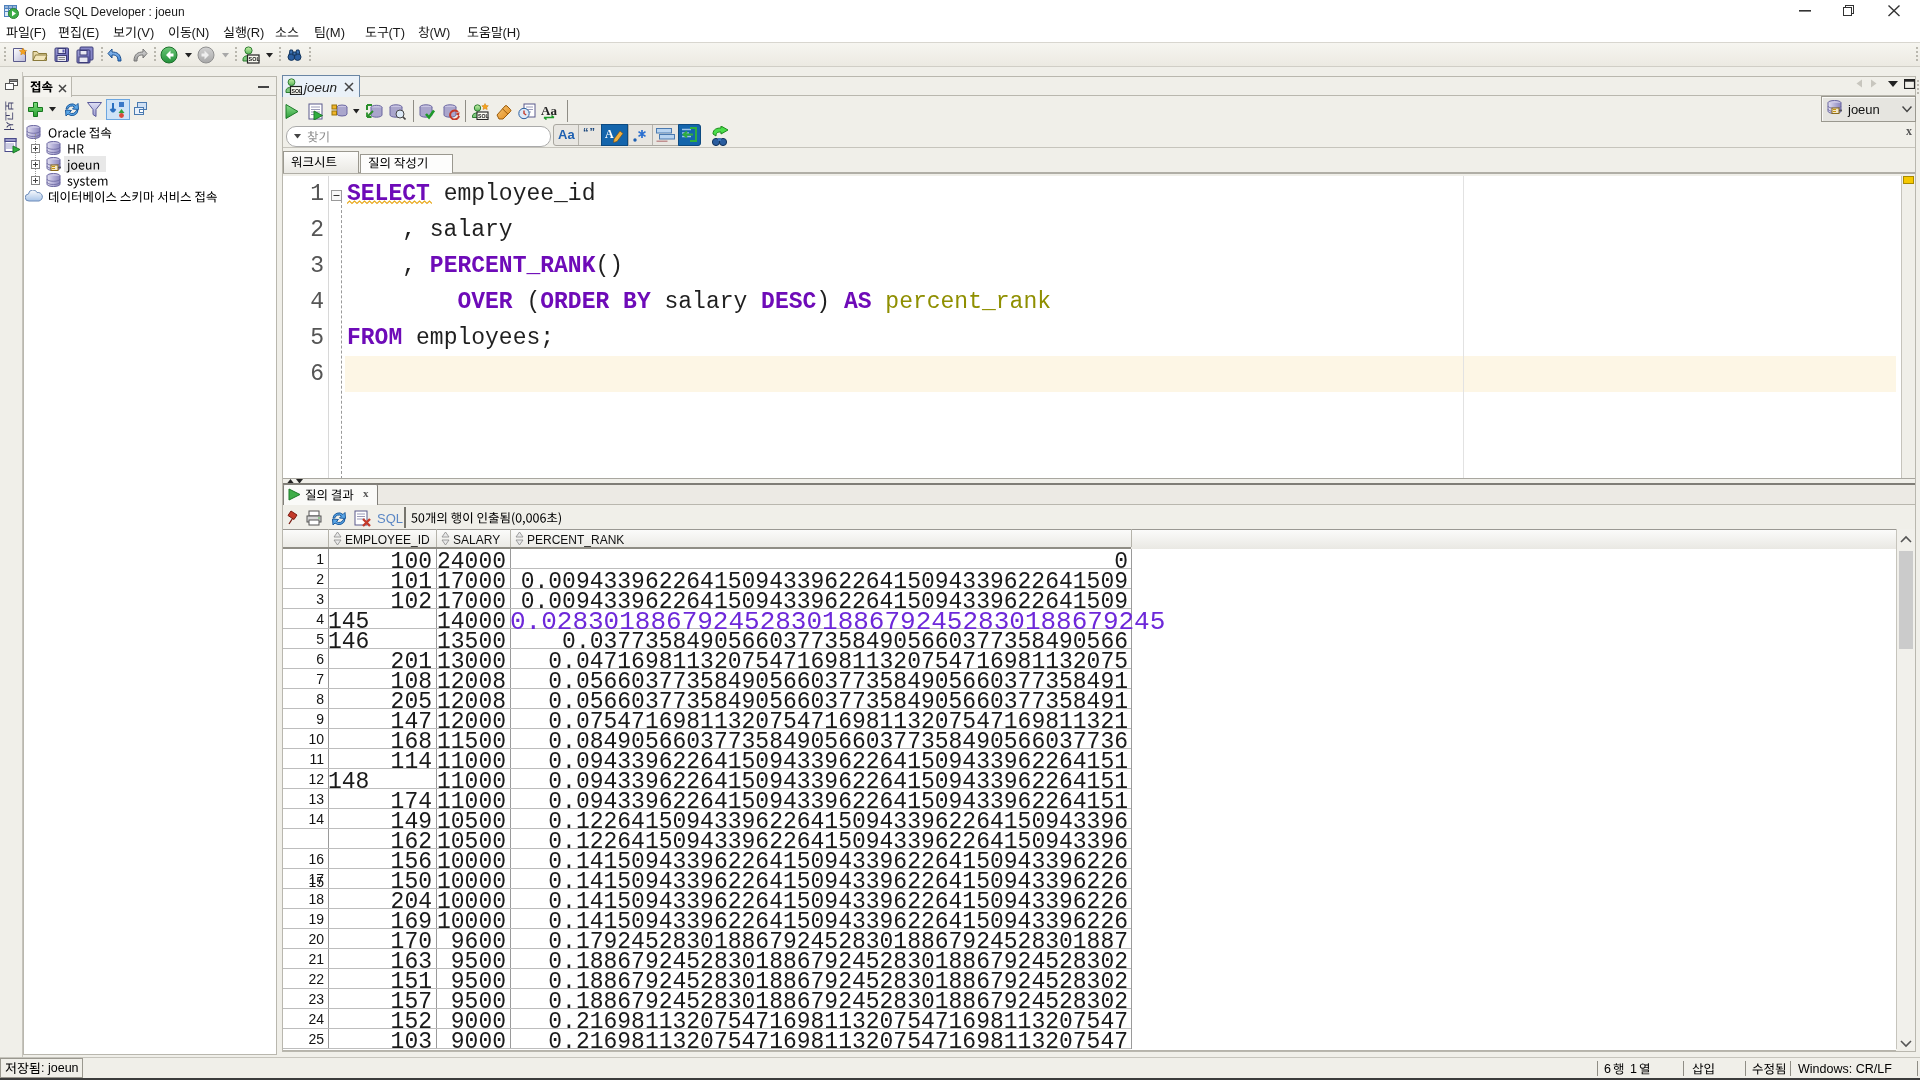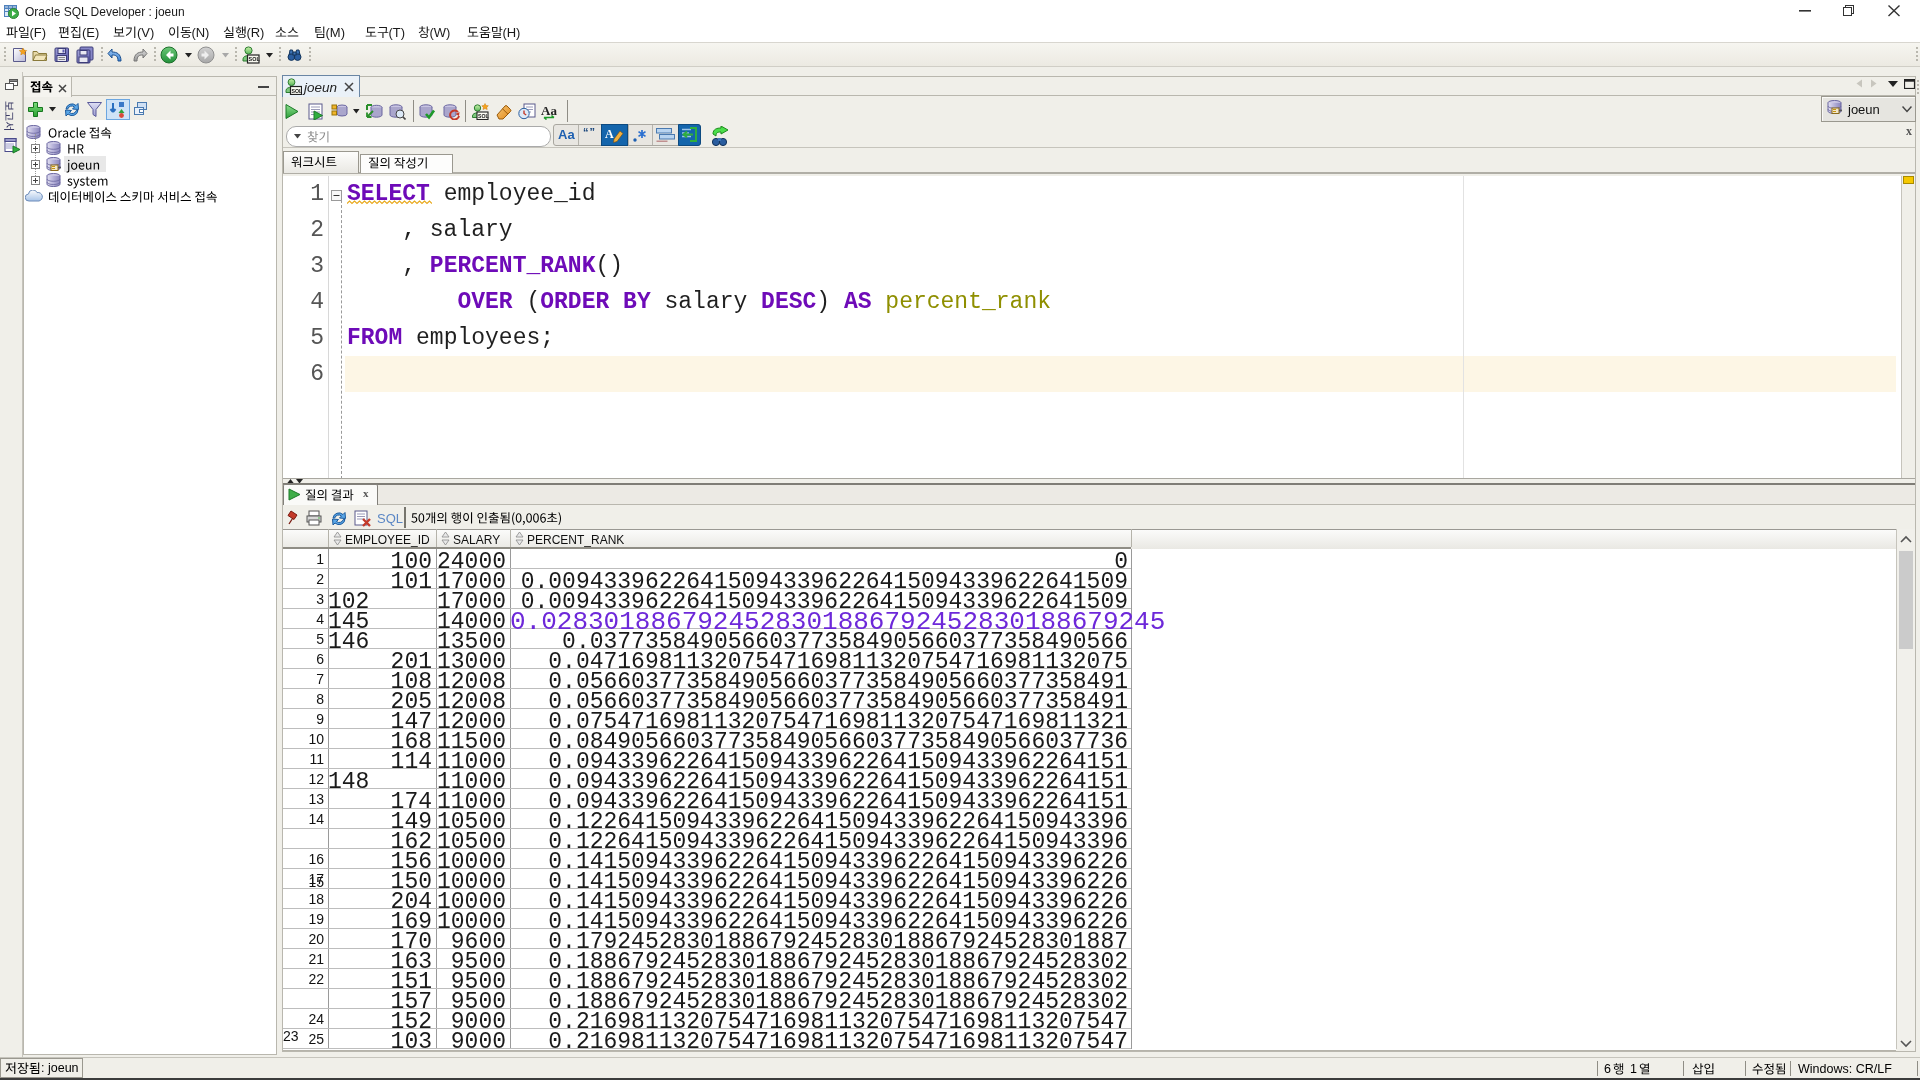--- a/index.html
+++ b/index.html
@@ -753,21 +753,21 @@
 <div style="position:absolute;left:328px;top:549px;width:104px;height:20px;line-height:20px;text-align:right;font-family:'Liberation Mono',monospace;font-size:23px;color:#1a1a1a;padding-top:3px;overflow:visible">100</div>
 <div style="position:absolute;left:436px;top:549px;width:70px;height:20px;line-height:20px;text-align:right;font-family:'Liberation Mono',monospace;font-size:23px;color:#1a1a1a;padding-top:3px">24000</div>
 <div style="position:absolute;left:510px;top:549px;width:618px;height:20px;line-height:20px;text-align:right;font-family:'Liberation Mono',monospace;font-size:23px;color:#1a1a1a;padding-top:3px">0</div>
 <div style="position:absolute;left:283px;top:588px;width:848px;height:1px;background:#bdbdbd"></div>
 <div style="position:absolute;left:283px;top:569px;width:41px;height:20px;line-height:20px;text-align:right;font-size:14px;color:#111">2</div>
 <div style="position:absolute;left:328px;top:569px;width:104px;height:20px;line-height:20px;text-align:right;font-family:'Liberation Mono',monospace;font-size:23px;color:#1a1a1a;padding-top:3px;overflow:visible">101</div>
 <div style="position:absolute;left:436px;top:569px;width:70px;height:20px;line-height:20px;text-align:right;font-family:'Liberation Mono',monospace;font-size:23px;color:#1a1a1a;padding-top:3px">17000</div>
 <div style="position:absolute;left:510px;top:569px;width:618px;height:20px;line-height:20px;text-align:right;font-family:'Liberation Mono',monospace;font-size:23px;color:#1a1a1a;padding-top:3px">0.009433962264150943396226415094339622641509</div>
 <div style="position:absolute;left:283px;top:608px;width:848px;height:1px;background:#bdbdbd"></div>
 <div style="position:absolute;left:283px;top:589px;width:41px;height:20px;line-height:20px;text-align:right;font-size:14px;color:#111">3</div>
-<div style="position:absolute;left:328px;top:589px;width:104px;height:20px;line-height:20px;text-align:left;font-family:'Liberation Mono',monospace;font-size:23px;color:#1a1a1a;padding-top:3px;overflow:visible">102</div>
+<div style="position:absolute;left:328px;top:589px;width:104px;height:20px;line-height:20px;text-align:right;font-family:'Liberation Mono',monospace;font-size:23px;color:#1a1a1a;padding-top:3px;overflow:visible">102</div>
 <div style="position:absolute;left:436px;top:589px;width:70px;height:20px;line-height:20px;text-align:right;font-family:'Liberation Mono',monospace;font-size:23px;color:#1a1a1a;padding-top:3px">17000</div>
 <div style="position:absolute;left:510px;top:589px;width:618px;height:20px;line-height:20px;text-align:right;font-family:'Liberation Mono',monospace;font-size:23px;color:#1a1a1a;padding-top:3px">0.009433962264150943396226415094339622641509</div>
 <div style="position:absolute;left:283px;top:628px;width:848px;height:1px;background:#bdbdbd"></div>
 <div style="position:absolute;left:283px;top:609px;width:41px;height:20px;line-height:20px;text-align:right;font-size:14px;color:#111">4</div>
 <div style="position:absolute;left:328px;top:609px;width:104px;height:20px;line-height:20px;text-align:left;font-family:'Liberation Mono',monospace;font-size:23px;color:#1a1a1a;padding-top:3px;overflow:visible">145</div>
 <div style="position:absolute;left:436px;top:609px;width:70px;height:20px;line-height:20px;text-align:right;font-family:'Liberation Mono',monospace;font-size:23px;color:#1a1a1a;padding-top:3px">14000</div>
 <div style="position:absolute;left:510px;top:609px;width:618px;height:20px;line-height:20px;font-family:'Liberation Mono',monospace;font-size:26px;color:#6d28d9;padding-top:3px">0.0283018867924528301886792452830188679245</div>
 <div style="position:absolute;left:283px;top:648px;width:848px;height:1px;background:#bdbdbd"></div>
 <div style="position:absolute;left:283px;top:629px;width:41px;height:20px;line-height:20px;text-align:right;font-size:14px;color:#111">5</div>
 <div style="position:absolute;left:328px;top:629px;width:104px;height:20px;line-height:20px;font-family:'Liberation Mono',monospace;font-size:23px;color:#1a1a1a;padding-top:3px;overflow:visible">146</div>
@@ -852,21 +852,21 @@
 <div style="position:absolute;left:283px;top:949px;width:41px;height:20px;line-height:20px;text-align:right;font-size:14px;color:#111">21</div>
 <div style="position:absolute;left:328px;top:949px;width:104px;height:20px;line-height:20px;text-align:right;font-family:'Liberation Mono',monospace;font-size:23px;color:#1a1a1a;padding-top:3px;overflow:visible">163</div>
 <div style="position:absolute;left:436px;top:949px;width:70px;height:20px;line-height:20px;text-align:right;font-family:'Liberation Mono',monospace;font-size:23px;color:#1a1a1a;padding-top:3px">9500</div>
 <div style="position:absolute;left:510px;top:949px;width:618px;height:20px;line-height:20px;text-align:right;font-family:'Liberation Mono',monospace;font-size:23px;color:#1a1a1a;padding-top:3px">0.1886792452830188679245283018867924528302</div>
 <div style="position:absolute;left:283px;top:988px;width:848px;height:1px;background:#bdbdbd"></div>
 <div style="position:absolute;left:283px;top:969px;width:41px;height:20px;line-height:20px;text-align:right;font-size:14px;color:#111">22</div>
 <div style="position:absolute;left:328px;top:969px;width:104px;height:20px;line-height:20px;text-align:right;font-family:'Liberation Mono',monospace;font-size:23px;color:#1a1a1a;padding-top:3px;overflow:visible">151</div>
 <div style="position:absolute;left:436px;top:969px;width:70px;height:20px;line-height:20px;text-align:right;font-family:'Liberation Mono',monospace;font-size:23px;color:#1a1a1a;padding-top:3px">9500</div>
 <div style="position:absolute;left:510px;top:969px;width:618px;height:20px;line-height:20px;text-align:right;font-family:'Liberation Mono',monospace;font-size:23px;color:#1a1a1a;padding-top:3px">0.1886792452830188679245283018867924528302</div>
 <div style="position:absolute;left:283px;top:1008px;width:848px;height:1px;background:#bdbdbd"></div>
-<div style="position:absolute;left:283px;top:1026px;width:41px;height:20px;line-height:20px;font-size:14px;color:#111">23</div>
+<div style="position:absolute;left:283px;top:989px;width:41px;height:20px;line-height:20px;text-align:right;font-size:14px;color:#111">23</div>
 <div style="position:absolute;left:328px;top:989px;width:104px;height:20px;line-height:20px;text-align:right;font-family:'Liberation Mono',monospace;font-size:23px;color:#1a1a1a;padding-top:3px;overflow:visible">157</div>
 <div style="position:absolute;left:436px;top:989px;width:70px;height:20px;line-height:20px;text-align:right;font-family:'Liberation Mono',monospace;font-size:23px;color:#1a1a1a;padding-top:3px">9500</div>
 <div style="position:absolute;left:510px;top:989px;width:618px;height:20px;line-height:20px;text-align:right;font-family:'Liberation Mono',monospace;font-size:23px;color:#1a1a1a;padding-top:3px">0.1886792452830188679245283018867924528302</div>
 <div style="position:absolute;left:283px;top:1028px;width:848px;height:1px;background:#bdbdbd"></div>
 <div style="position:absolute;left:283px;top:1009px;width:41px;height:20px;line-height:20px;text-align:right;font-size:14px;color:#111">24</div>
 <div style="position:absolute;left:328px;top:1009px;width:104px;height:20px;line-height:20px;text-align:right;font-family:'Liberation Mono',monospace;font-size:23px;color:#1a1a1a;padding-top:3px;overflow:visible">152</div>
 <div style="position:absolute;left:436px;top:1009px;width:70px;height:20px;line-height:20px;text-align:right;font-family:'Liberation Mono',monospace;font-size:23px;color:#1a1a1a;padding-top:3px">9000</div>
 <div style="position:absolute;left:510px;top:1009px;width:618px;height:20px;line-height:20px;text-align:right;font-family:'Liberation Mono',monospace;font-size:23px;color:#1a1a1a;padding-top:3px">0.2169811320754716981132075471698113207547</div>
 <div style="position:absolute;left:283px;top:1048px;width:848px;height:1px;background:#bdbdbd"></div>
 <div style="position:absolute;left:283px;top:1029px;width:41px;height:20px;line-height:20px;text-align:right;font-size:14px;color:#111">25</div>

